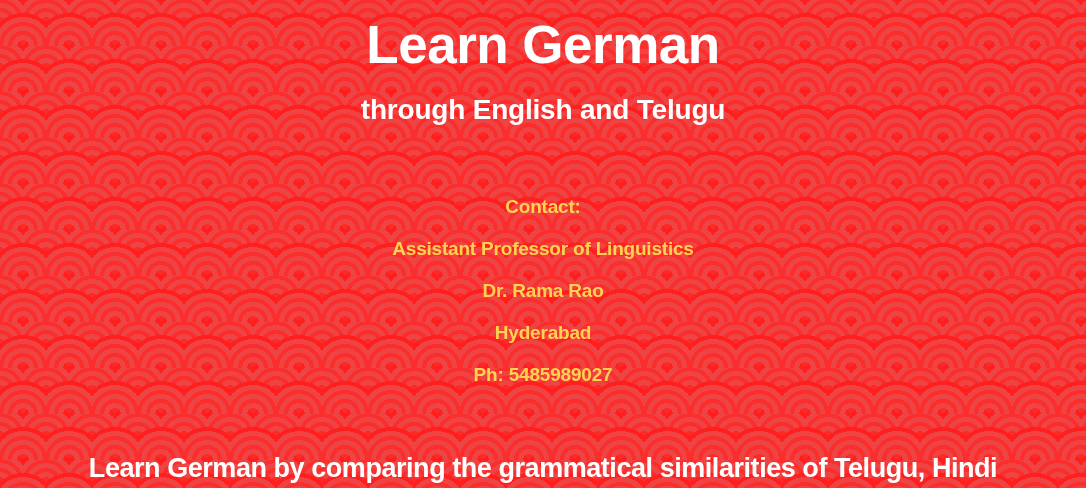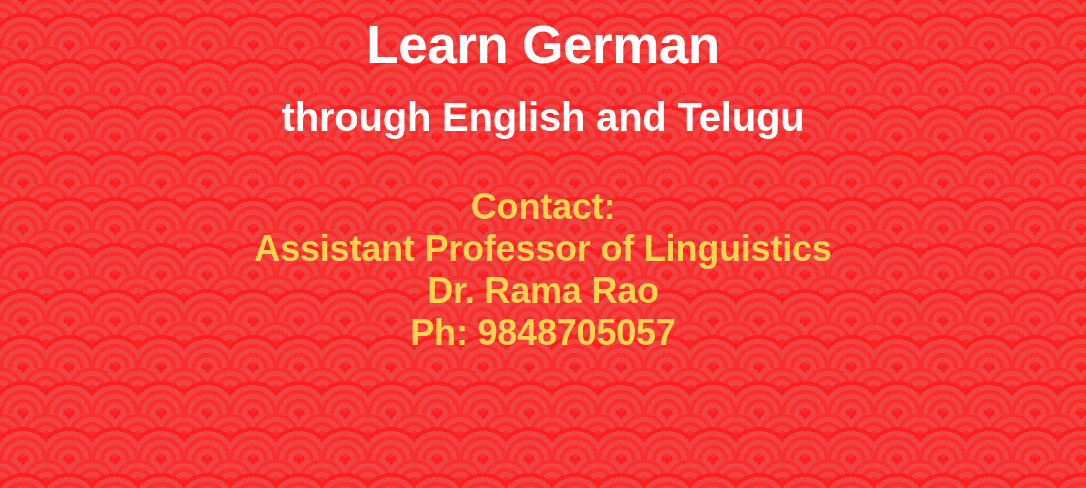--- a/index.html
+++ b/index.html
@@ -64,33 +64,33 @@
     letter-spacing: -0.5px;
     line-height: 1.1;
     white-space: nowrap;
   }
 
   .subtitle {
     position: absolute;
     left: 0; right: 0;
     top: 94px;
     color: #ffffff;
-    font-size: 40px;
+    font-size: 28px;
     font-weight: 700;
     letter-spacing: -0.2px;
     line-height: 1.15;
     white-space: nowrap;
   }
 
   .contact-block {
     position: absolute;
     left: 0; right: 0;
     top: 186px;
     color: #ffd34f;
-    font-size: 36px;
+    font-size: 19px;
     font-weight: 700;
     line-height: 42px;
     letter-spacing: -0.2px;
   }
   .contact-line { white-space: nowrap; }
 
   .footer-line {
     position: absolute;
     left: 0; right: 0;
     bottom: 2px;
@@ -113,18 +113,20 @@
   <div id="content">
 
     <div class="title">Learn German</div>
 
     <div class="subtitle">through English and Telugu</div>
 
     <div class="contact-block">
       <div class="contact-line">Contact:</div>
       <div class="contact-line">Assistant Professor of Linguistics</div>
       <div class="contact-line">Dr. Rama Rao</div>
-      <div class="contact-line">Ph: 9848705057</div>
+      <div class="contact-line">Hyderabad</div>
+      <div class="contact-line">Ph: 5485989027</div>
     </div>
 
+    <div class="footer-line">Learn German by comparing  the grammatical similarities of Telugu, Hindi</div>
 
   </div>
 </div>
 
 </body></html>

